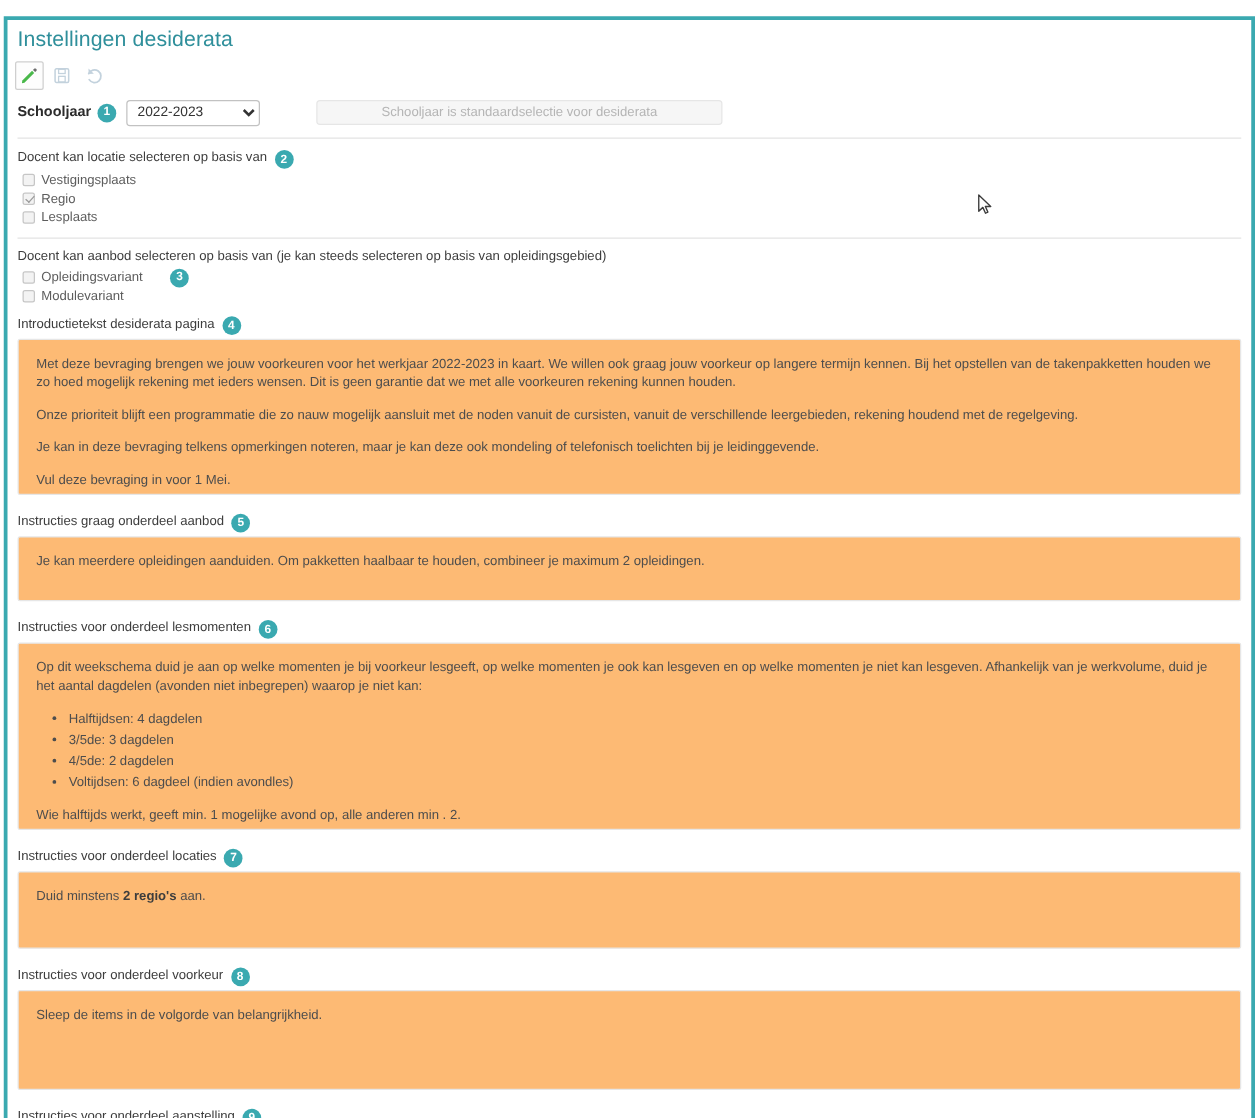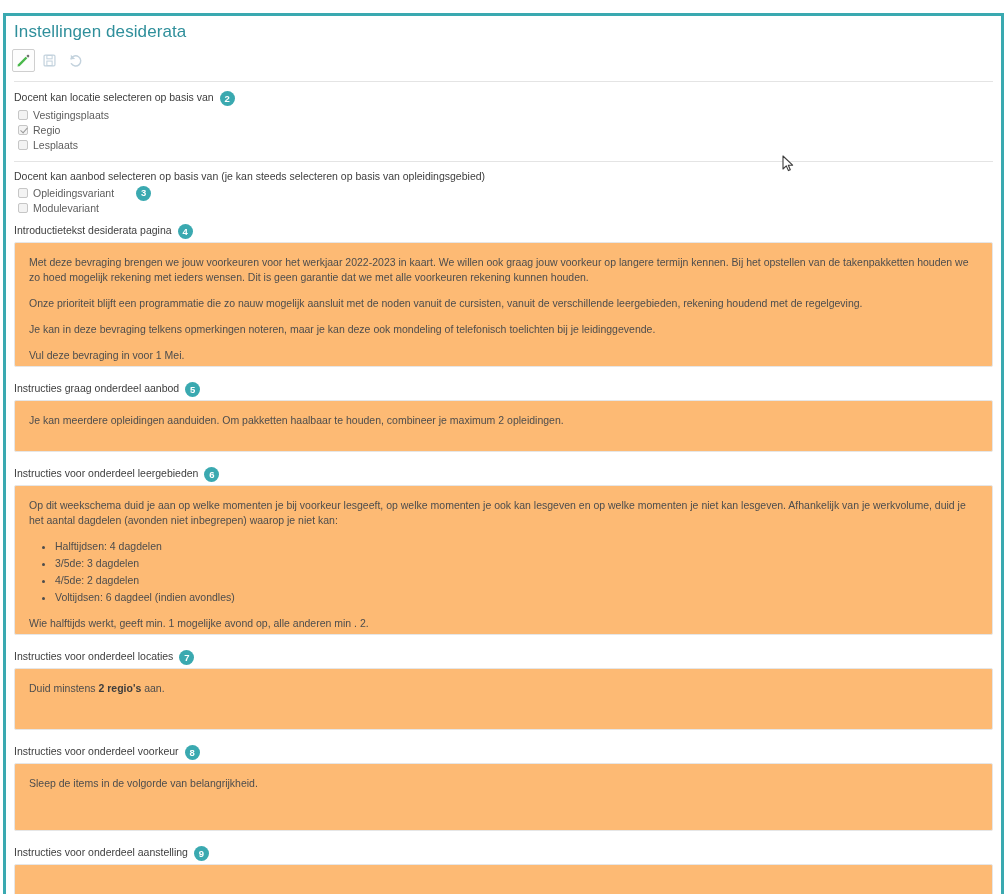--- a/index.html
+++ b/index.html
@@ -175,21 +175,21 @@
     margin: 4px 0 11px 0;
     padding-left: 26px;
   }
   .panel li { margin: 0 0 2px 0; }
   .panel b { font-weight: bold; color: #3d3d3d; }
 
   .panel.h-intro  { height: 125px; }
   .panel.h-one    { height: 52px; }
   .panel.h-les    { height: 150px; }
   .panel.h-loc    { height: 62px; }
-  .panel.h-voor   { height: 68px; }
+  .panel.h-voor   { height: 80px; }
   .panel.h-aanst  { height: 42px; }
 
   
   .cursor {
     position: absolute;
     left: 782px; top: 155px;
     width: 12px; height: 18px;
     pointer-events: none;
   }
 </style>
@@ -216,20 +216,28 @@
         </svg>
       </div>
       <div class="tool-btn disabled">
         <svg width="17" height="17" viewBox="0 0 18 18">
           <path d="M4.2 7.3 A5.4 5.4 0 1 1 4.6 12.4" fill="none" stroke="#c3d2dd" stroke-width="1.5" stroke-linecap="round"></path>
           <path d="M4.0 3.0 L4.1 7.7 L8.6 7.4 Z" fill="#c3d2dd"></path>
         </svg>
       </div>
     </div>
 
+    <div class="row-schooljaar">
+      <span class="lbl-schooljaar">Schooljaar</span>
+      <span class="badge">1</span>
+      <select class="year-select">
+        <option>2022-2023</option>
+      </select>
+      <div class="info-pill">Schooljaar is standaardselectie voor desiderata</div>
+    </div>
 
     <hr class="hr">
 
     <div class="block">
       <div class="caption">
         <span class="txt">Docent kan locatie selecteren op basis van</span>
         <span class="badge b-inline">2</span>
       </div>
       <div class="checks">
         <div class="check-row">
@@ -284,21 +292,21 @@
         <span class="txt">Instructies graag onderdeel aanbod</span>
         <span class="badge b-inline">5</span>
       </div>
     </div>
     <div class="panel h-one">
       <p>Je kan meerdere opleidingen aanduiden. Om pakketten haalbaar te houden, combineer je maximum 2 opleidingen.</p>
     </div>
 
     <div class="block" style="margin-top:14px;">
       <div class="caption">
-        <span class="txt">Instructies voor onderdeel leergebieden</span>
+        <span class="txt">Instructies voor onderdeel lesmomenten</span>
         <span class="badge b-inline">6</span>
       </div>
     </div>
     <div class="panel h-les">
       <p>Op dit weekschema duid je aan op welke momenten je bij voorkeur lesgeeft, op welke momenten je ook kan lesgeven en op welke momenten je niet kan lesgeven. Afhankelijk van je werkvolume, duid je het aantal dagdelen (avonden niet inbegrepen) waarop je niet kan:</p>
       <ul>
         <li>Halftijdsen: 4 dagdelen</li>
         <li>3/5de: 3 dagdelen</li>
         <li>4/5de: 2 dagdelen</li>
         <li>Voltijdsen: 6 dagdeel (indien avondles)</li>

